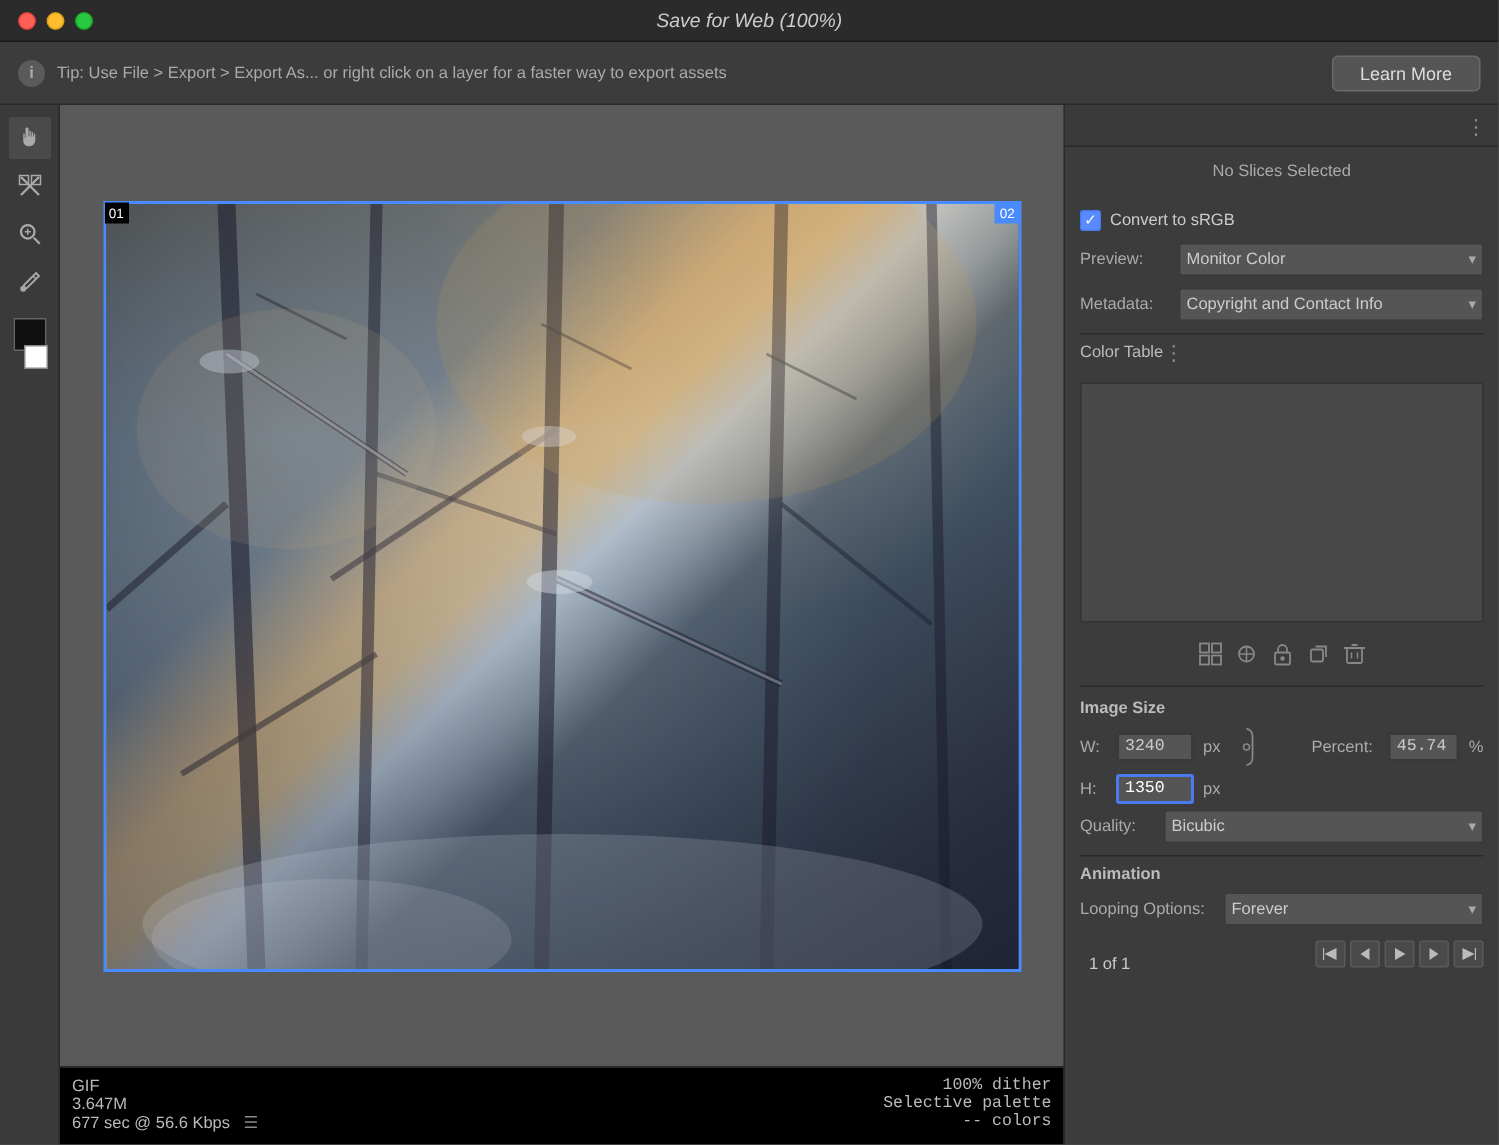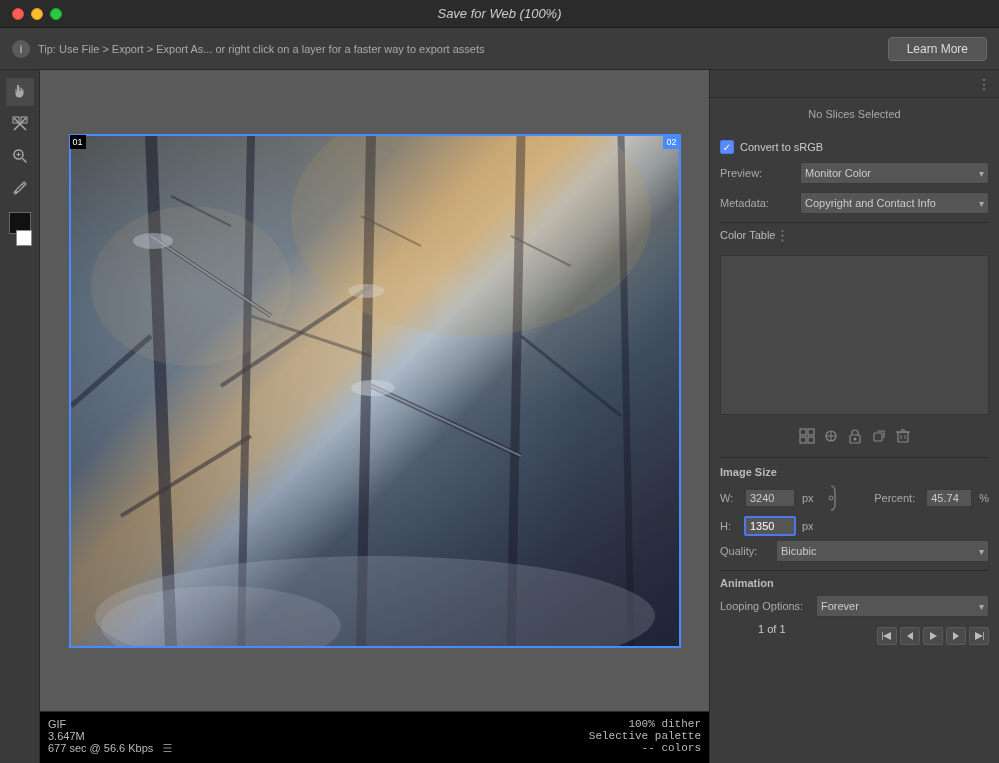--- a/index.html
+++ b/index.html
@@ -289,21 +289,21 @@
       border-radius: 2px;
       display: flex; align-items: center; justify-content: center;
       color: #fff;
       font-size: 10px;
       cursor: pointer;
     }
 
     .field-row {
       display: flex;
       align-items: center;
-      gap: 20px;
+      gap: 6px;
     }
     .field-label {
       color: #aaa;
       font-size: 11px;
       width: 60px;
       flex-shrink: 0;
     }
     .field-select-wrapper {
       flex: 1;
       position: relative;
@@ -374,20 +374,21 @@
     .size-input {
       width: 52px;
       height: 20px;
       background: #555;
       border: 2px solid #4a7aef;
       color: #fff;
       font-size: 11px;
       padding: 0 4px;
       border-radius: 2px;
       text-align: left;
+      font-family: Liberation Mono, monospace;
     }
     .size-input.inactive {
       border-color: #3a3a3a;
       color: #ccc;
     }
     .size-unit {
       font-size: 11px;
       color: #aaa;
     }
     .percent-label {
@@ -720,21 +721,21 @@
 
         <div class="loop-row">
           <span class="loop-label">Looping Options:</span>
           <div class="field-select-wrapper">
             <select>
               <option>Forever</option>
             </select>
           </div>
         </div>
 
-        <div style="display:flex; align-items:flex-start; justify-content:space-between; margin-top:6px;margin-left:32px;">
+        <div style="display:flex; align-items:flex-end; justify-content:space-between; margin-top:6px;">
           <span class="frame-counter">1 of 1</span>
           <div class="playback-controls">
             <div class="play-btn">
               <svg width="10" height="10" viewBox="0 0 10 10">
                   <polygon points="9,1 9,9 1,5" fill="#bbb"></polygon>
                   <line x1="0" y1="1" x2="0" y2="9" stroke="#bbb" stroke-width="1.5"></line>
                 </svg>
             </div>
             <div class="play-btn">
               <svg width="10" height="10" viewBox="0 0 10 10">

